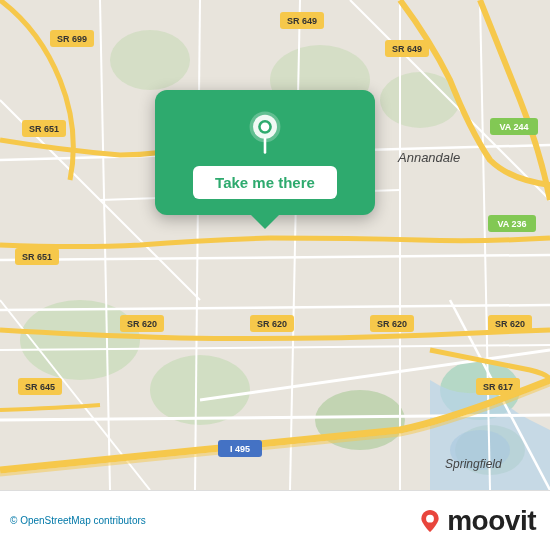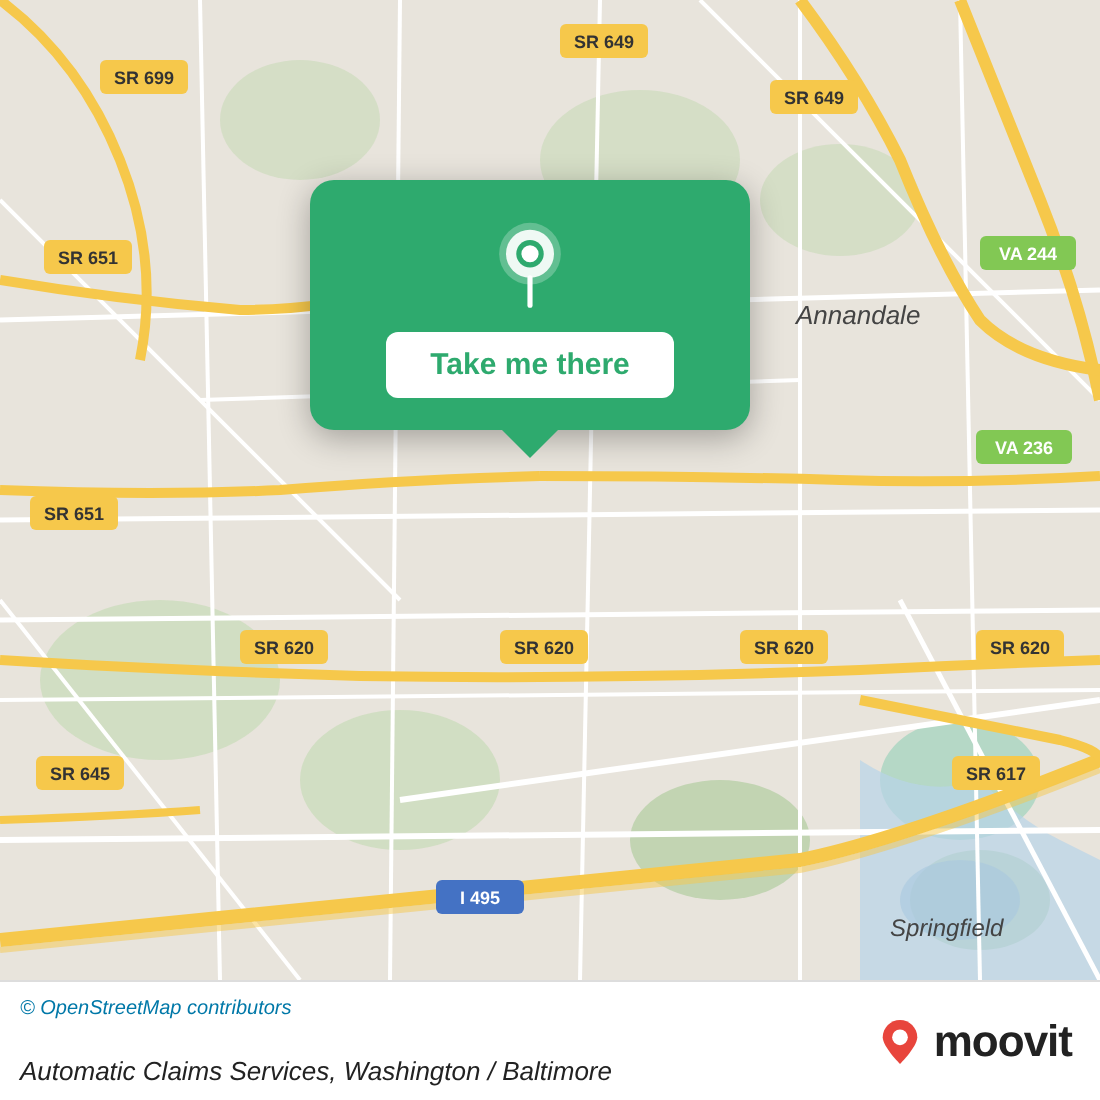--- a/index.html
+++ b/index.html
@@ -81,23 +81,22 @@
       align-items: center;
       justify-content: space-between;
       padding: 0 14px 0 10px;
       border-top: 1px solid #ddd;
       position: relative;
       z-index: 20;
     }
 
     #bottom-left {
       display: flex;
-      flex-direction: column;
+      flex-direction: row;
       gap: 18px;
-      font-style: italic;
     }
 
     #osm-credit {
       font-size: 10px;
       color: #555;
     }
 
     #osm-credit span {
       color: #0078a8;
     }
@@ -113,21 +112,21 @@
       align-items: center;
       gap: 6px;
     }
 
     #moovit-pin {
       width: 22px;
       height: 22px;
     }
 
     #moovit-text {
-      font-size: 22px;
+      font-size: 28px;
       font-weight: 700;
       color: #222;
       letter-spacing: -0.5px;
     }
   </style>
 </head>
 <body>
 
 <div id="map-container">
   <svg class="map-svg" viewBox="0 0 550 490" xmlns="http://www.w3.org/2000/svg">
@@ -240,21 +239,20 @@
     </svg>
     <button id="take-me-there-btn">Take me there</button>
   </div>
 </div>
 
 <div id="bottom-bar">
   <div id="bottom-left">
     <div id="osm-credit">
       <span>© OpenStreetMap contributors</span>
     </div>
-    <div id="location-title">Automatic Claims Services, Washington / Baltimore</div>
   </div>
   <div id="moovit-logo">
     <svg id="moovit-pin" viewBox="0 0 24 28" xmlns="http://www.w3.org/2000/svg">
       <path d="M12 0 C6 0 1 5 1 11 C1 17 12 28 12 28 C12 28 23 17 23 11 C23 5 18 0 12 0 Z" fill="#e8453c"></path>
       <circle cx="12" cy="11" r="5" fill="white"></circle>
     </svg>
     <span id="moovit-text">moovit</span>
   </div>
 </div>
 

